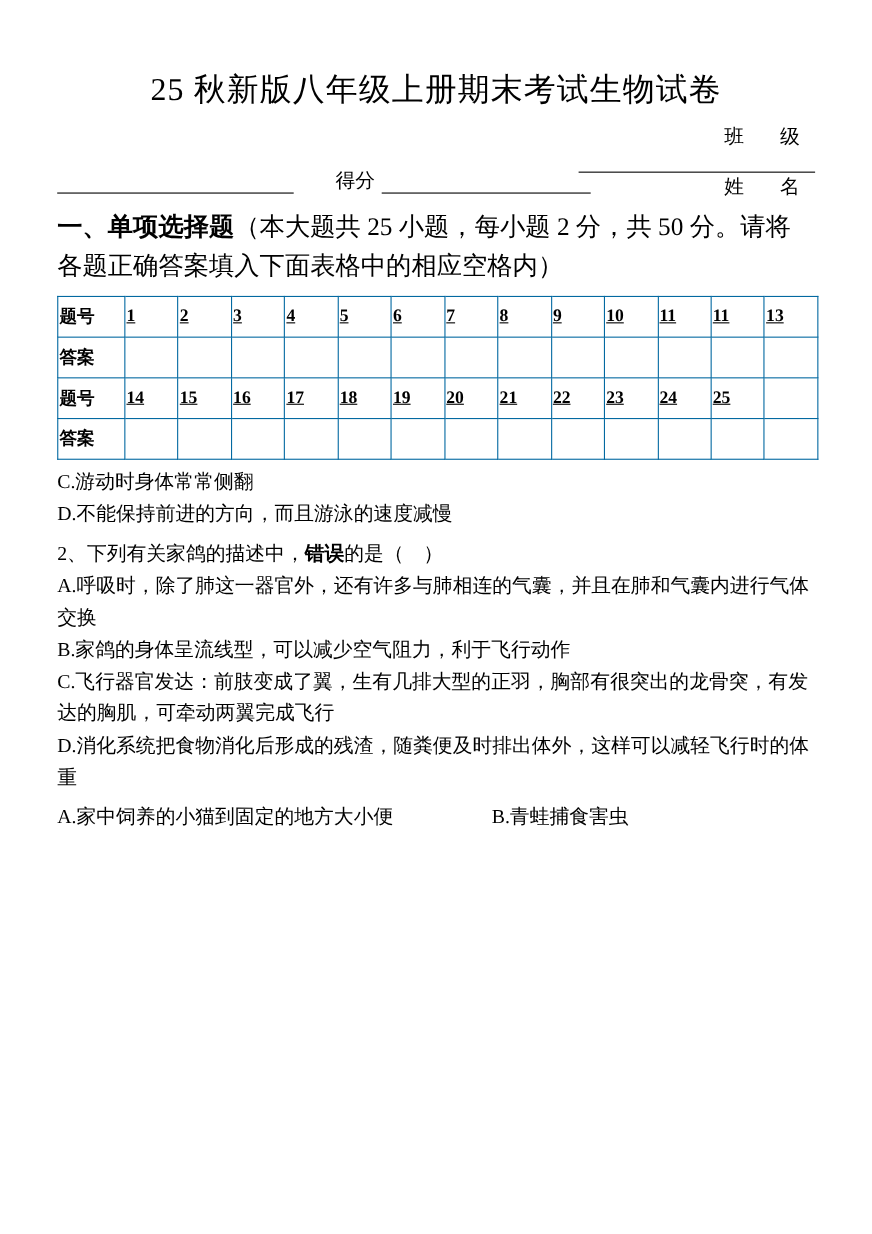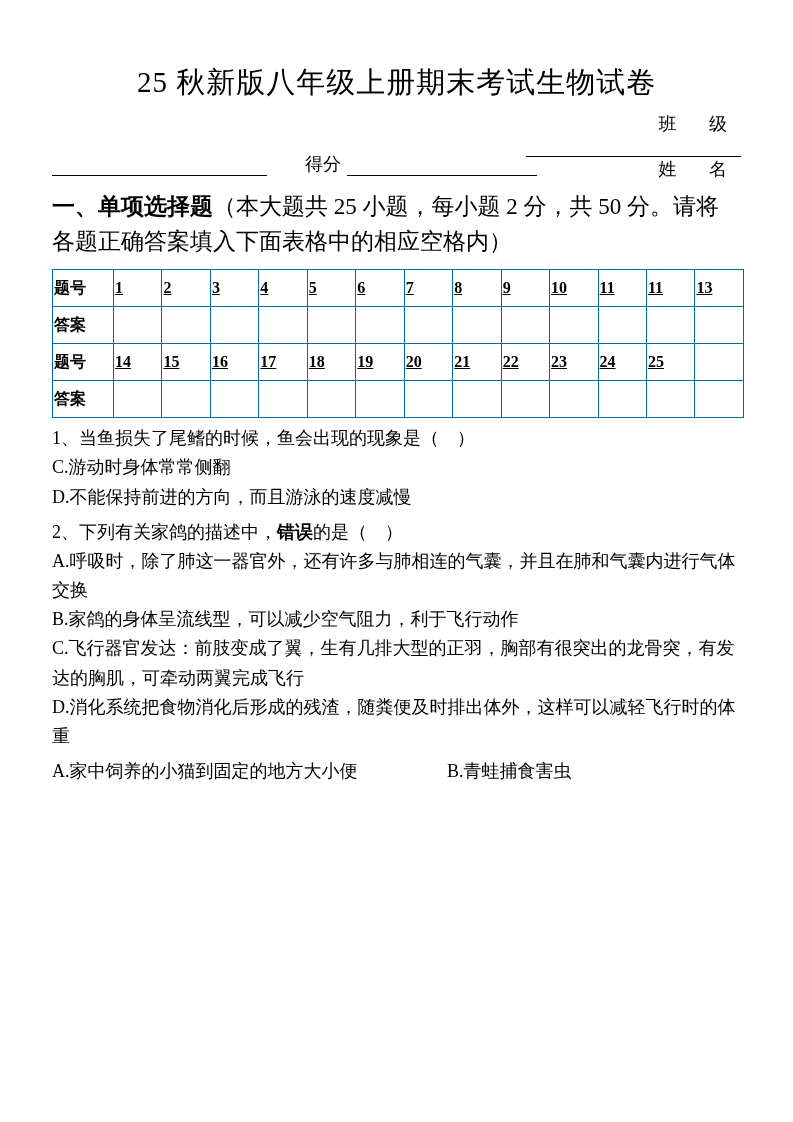--- a/index.html
+++ b/index.html
@@ -206,21 +206,20 @@
         <td></td>
         <td></td>
         <td></td>
         <td></td>
         <td></td>
       </tr>
     </tbody>
   </table>
 
   <div class="q">
-    <div class="q-line">1、当鱼损失了尾鳍的时候，鱼会出现的现象是（　）</div>
     <div class="q-line">C.游动时身体常常侧翻</div>
     <div class="q-line">D.不能保持前进的方向，而且游泳的速度减慢</div>
   </div>
 
   <div class="q">
     <div class="q-line"><span>2、下列有关家鸽的描述中，</span><span class="bold">错误</span><span>的是（　）</span></div>
     <div class="q-line">A.呼吸时，除了肺这一器官外，还有许多与肺相连的气囊，并且在肺和气囊内进行气体交换</div>
     <div class="q-line">B.家鸽的身体呈流线型，可以减少空气阻力，利于飞行动作</div>
     <div class="q-line">C.飞行器官发达：前肢变成了翼，生有几排大型的正羽，胸部有很突出的龙骨突，有发达的胸肌，可牵动两翼完成飞行</div>
     <div class="q-line">D.消化系统把食物消化后形成的残渣，随粪便及时排出体外，这样可以减轻飞行时的体重</div>

